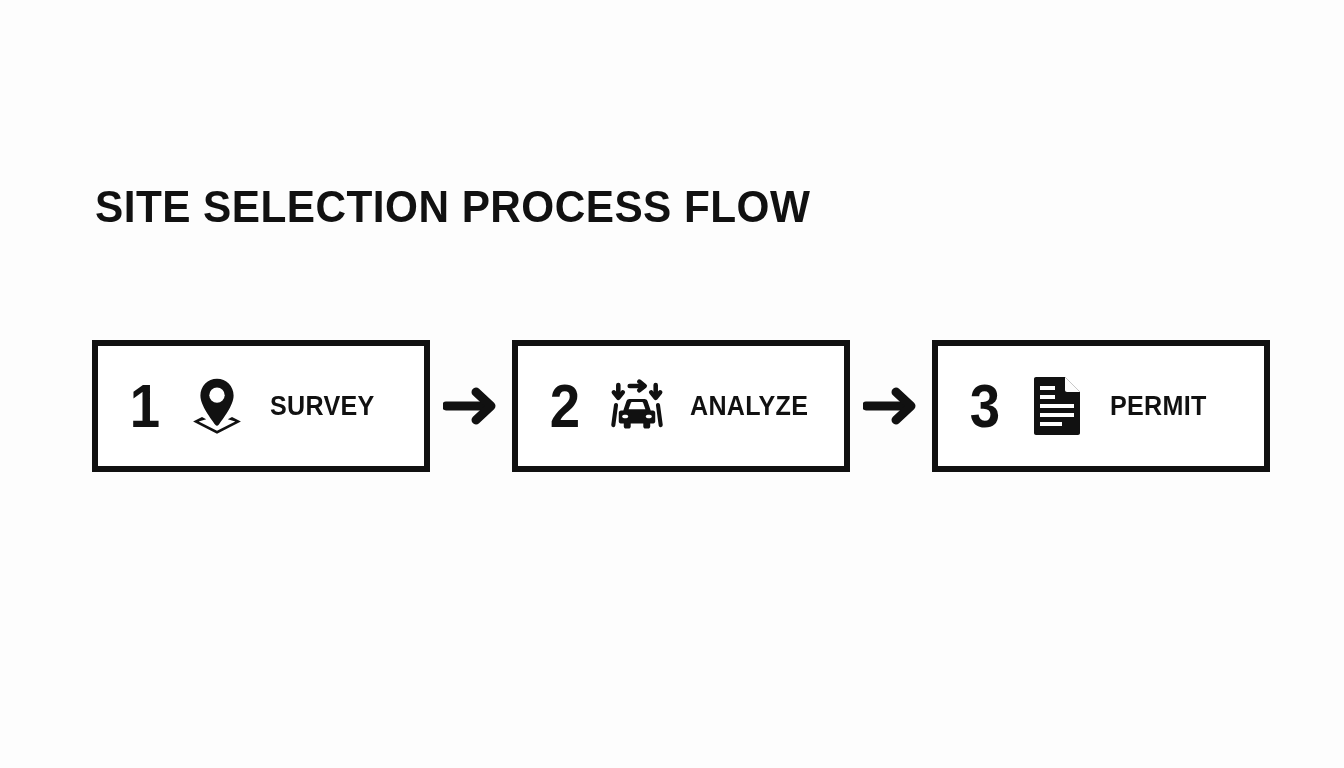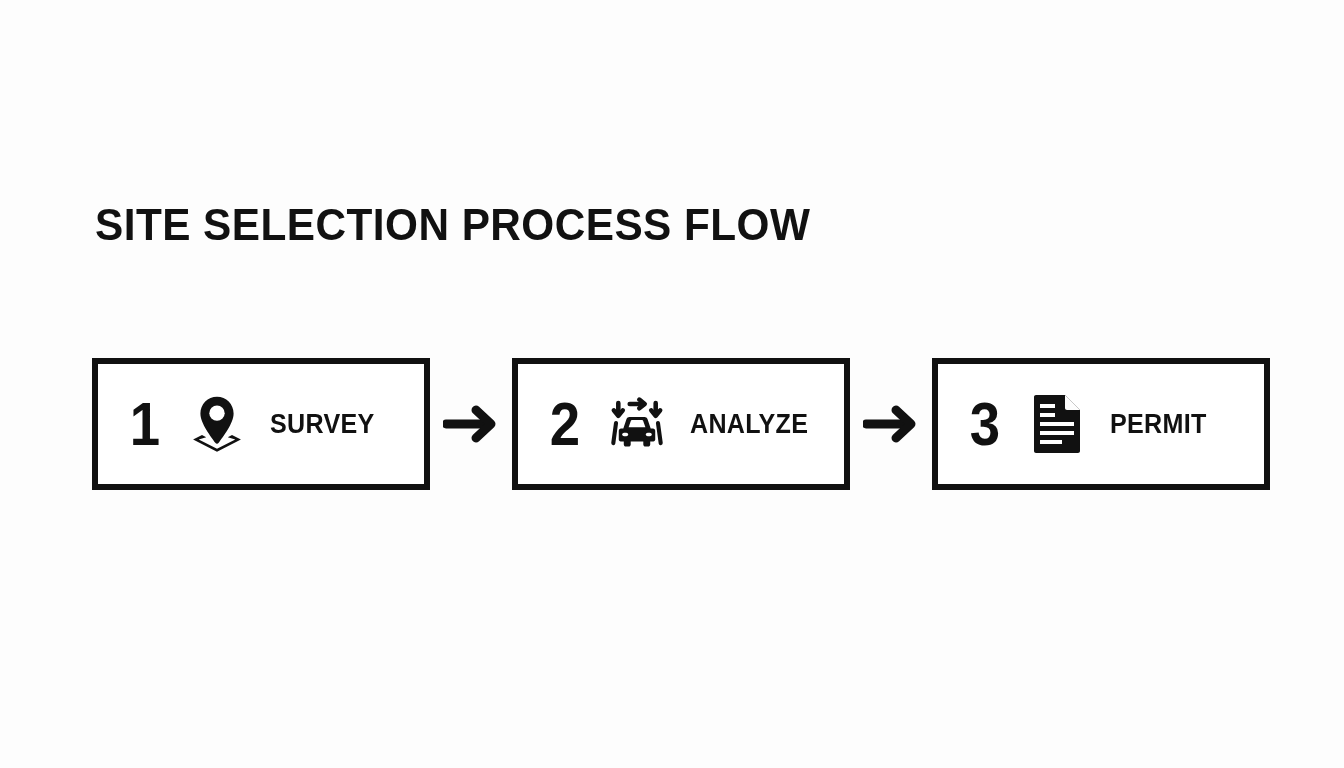--- a/index.html
+++ b/index.html
@@ -12,21 +12,20 @@
     background: #fdfdfd;
     font-family: "Liberation Sans", sans-serif;
     overflow: hidden;
     position: relative;
   }
 
   #canvas {
     position: absolute;
     inset: 0;
     background: #fdfdfd;
-    margin-top: 18px;
   }
 
   
   .diagram-title {
     position: absolute;
     left: 95px;
     top: 184px;
     font-family: "Liberation Sans Narrow", "Liberation Sans", sans-serif;
     font-size: 45px;
     font-weight: 700;

